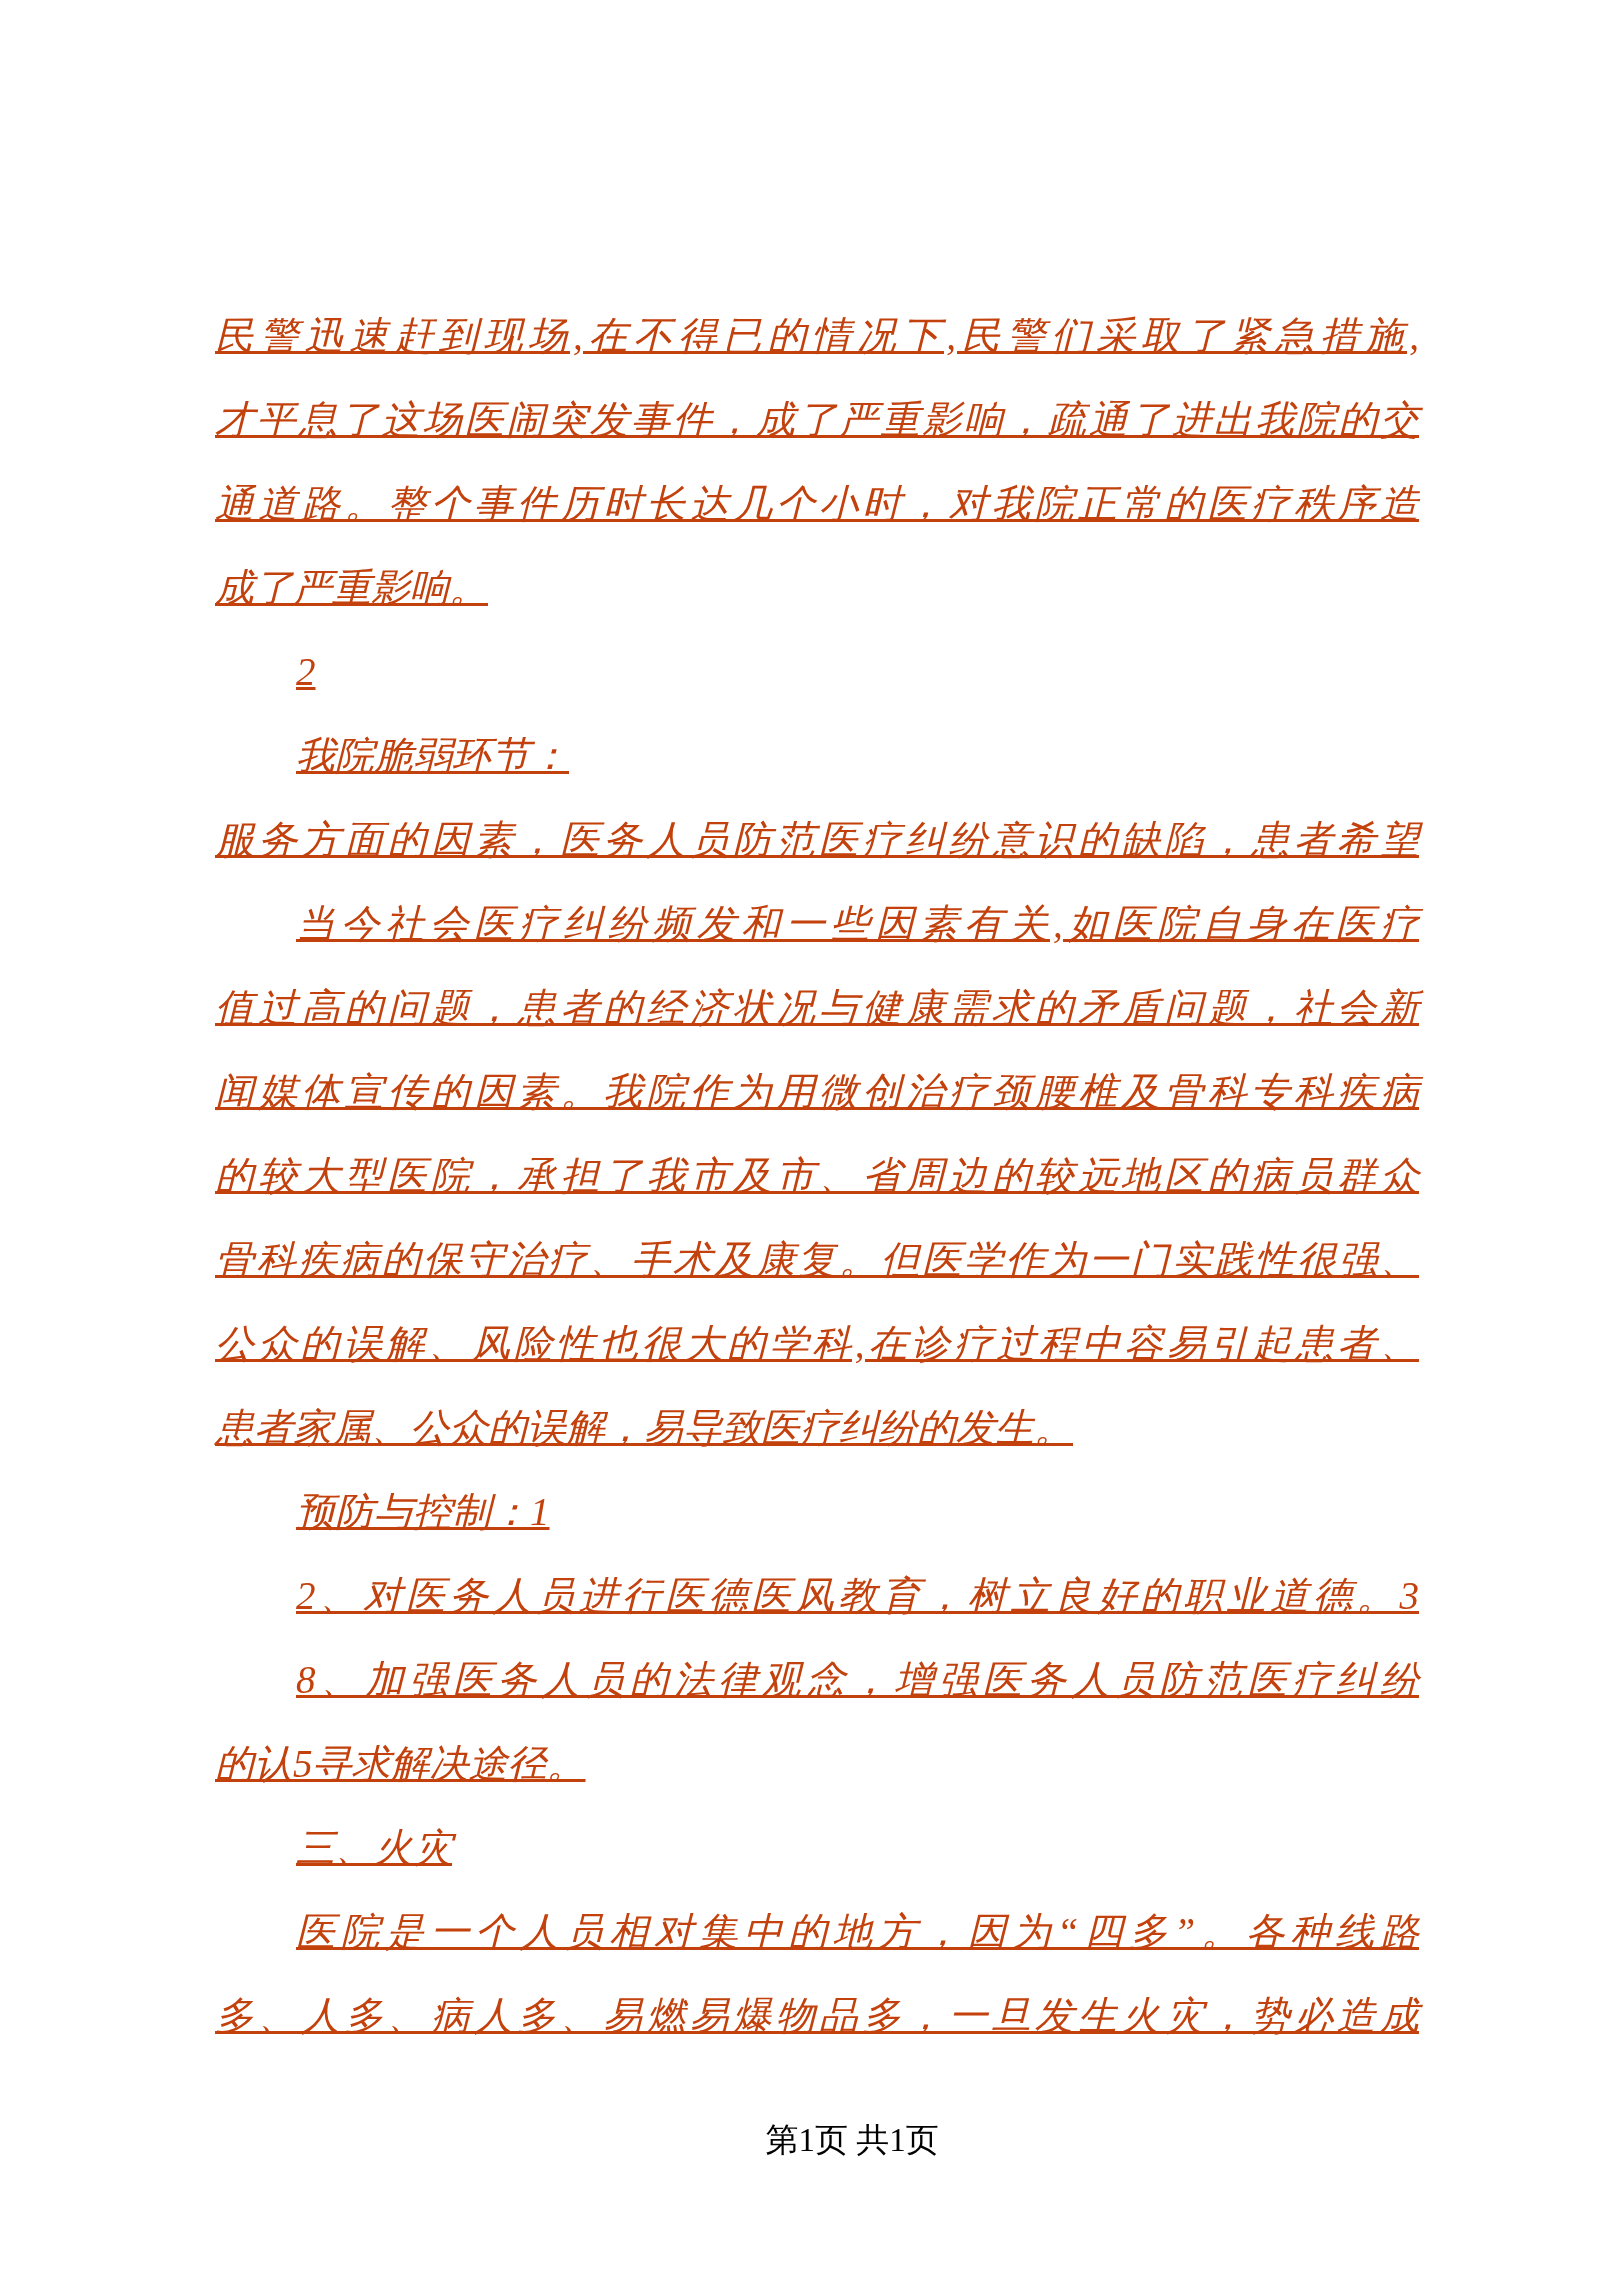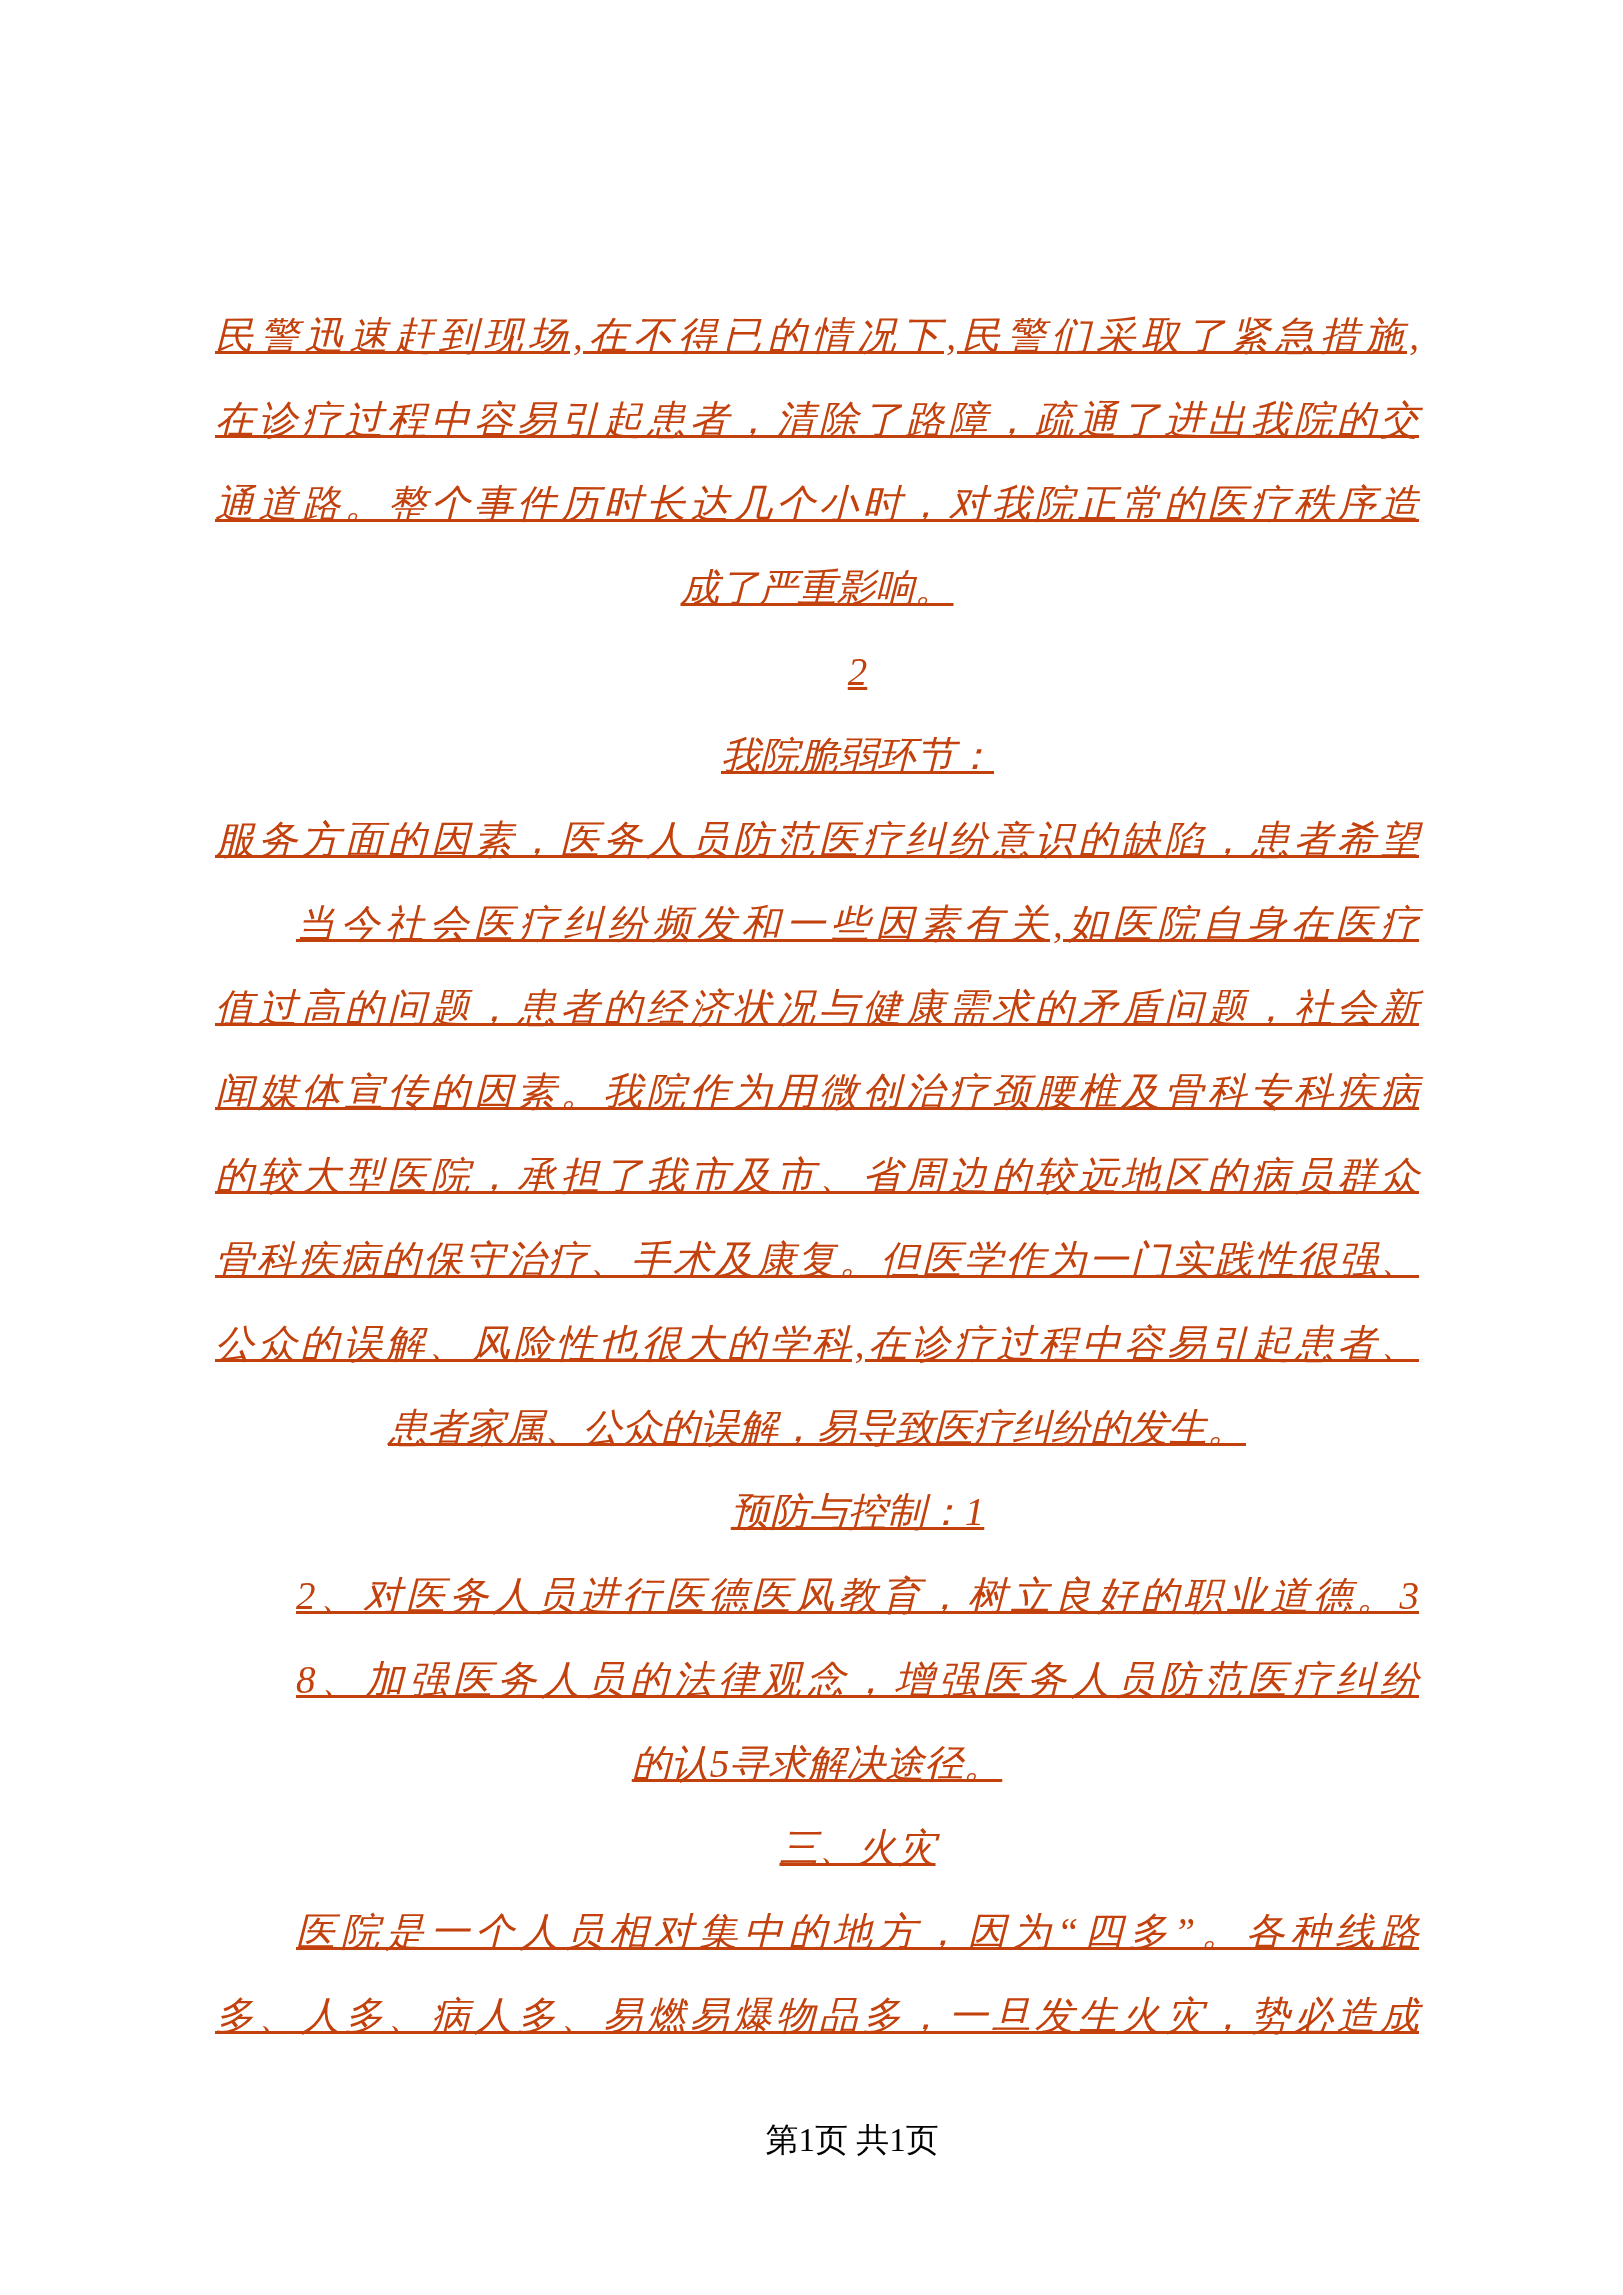--- a/index.html
+++ b/index.html
@@ -22,21 +22,21 @@
     color: #c2410c;
     font-family: "Liberation Serif", serif;
     
     font-style: italic;
     font-size: 39px;
     line-height: 84px;
     letter-spacing: 0;
     text-decoration: underline;
   }
   .line {
-    text-align: center;
+    text-align: left;
     white-space: normal;
   }
   .line.just {
     text-align: justify;
     text-align-last: justify;
   }
   .line.indent {
     text-indent: 81px; 
   }
   .footer {
@@ -53,21 +53,21 @@
     text-align: right;
   }
 </style>
 </head>
 <body>
 
 <div class="page">
   <div class="body-text">
 
   <div class="line just">民警迅速赶到现场,在不得已的情况下,民警们采取了紧急措施,</div>
-      <div class="line just">在诊疗过程中容易引起患者，清除了路障，疏通了进出我院的交</div>
+      <div class="line just">才平息了这场医闹突发事件，成了严重影响，疏通了进出我院的交</div>
       <div class="line just">通道路。整个事件历时长达几个小时，对我院正常的医疗秩序造</div>
       <div class="line">成了严重影响。</div>
       <div class="line indent">2</div>
       <div class="line indent">我院脆弱环节：</div>
       <div class="line just">服务方面的因素，医务人员防范医疗纠纷意识的缺陷，患者希望</div>
       <div class="line indent just">当今社会医疗纠纷频发和一些因素有关,如医院自身在医疗</div>
       <div class="line just">值过高的问题，患者的经济状况与健康需求的矛盾问题，社会新</div>
       <div class="line just">闻媒体宣传的因素。我院作为用微创治疗颈腰椎及骨科专科疾病</div>
       <div class="line just">的较大型医院，承担了我市及市、省周边的较远地区的病员群众</div>
       <div class="line just">骨科疾病的保守治疗、手术及康复。但医学作为一门实践性很强、</div>

